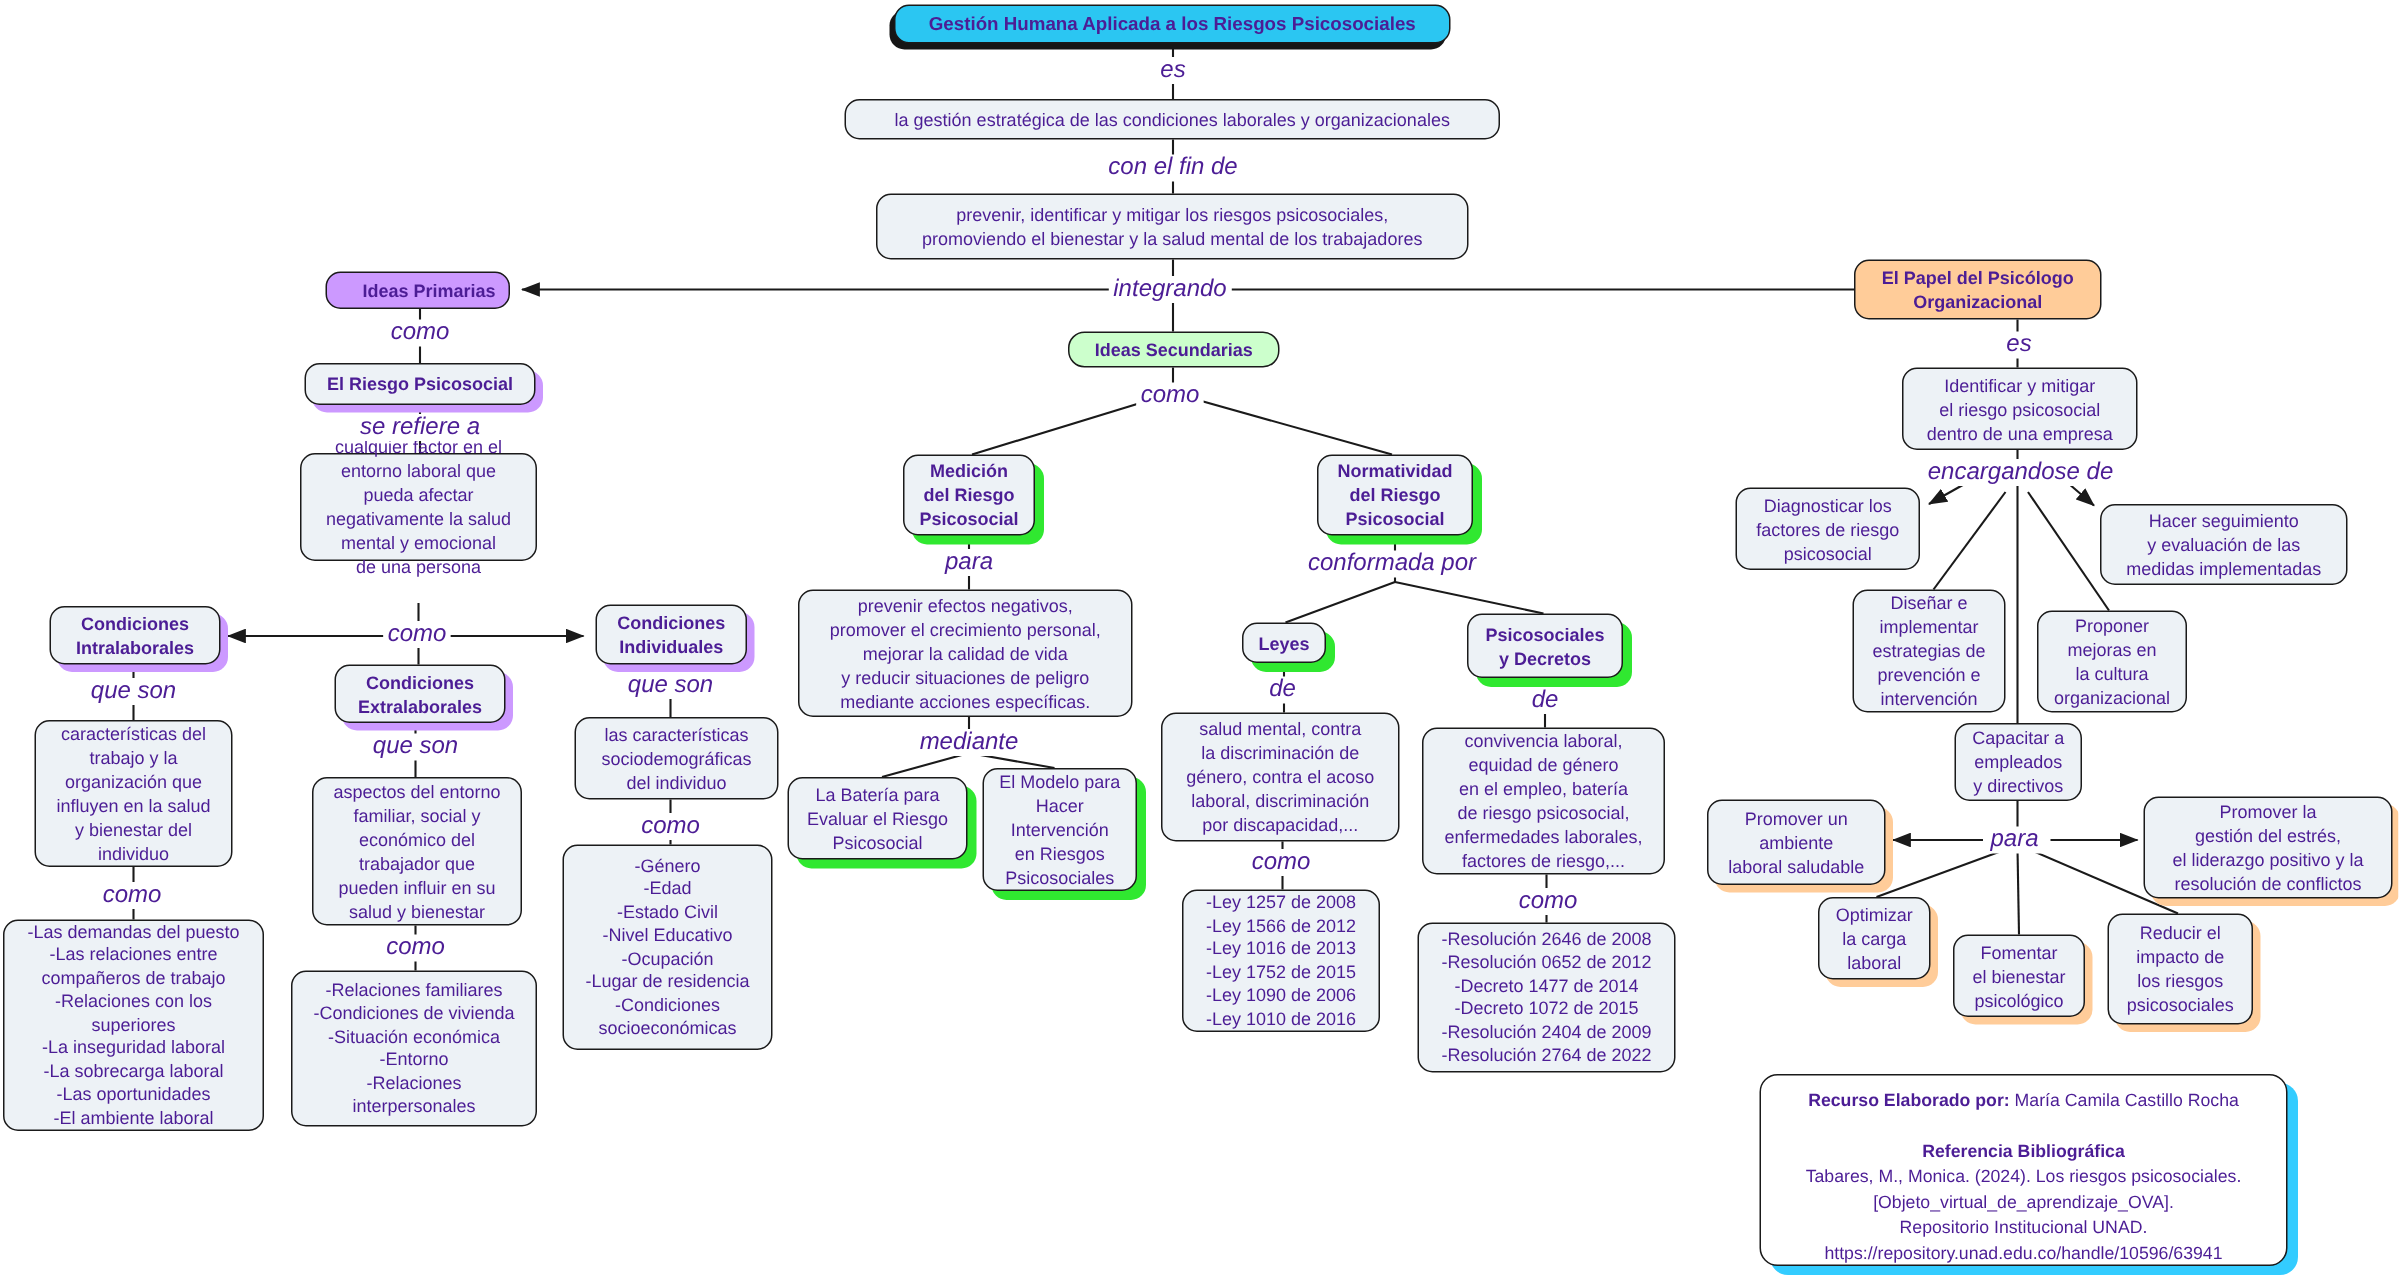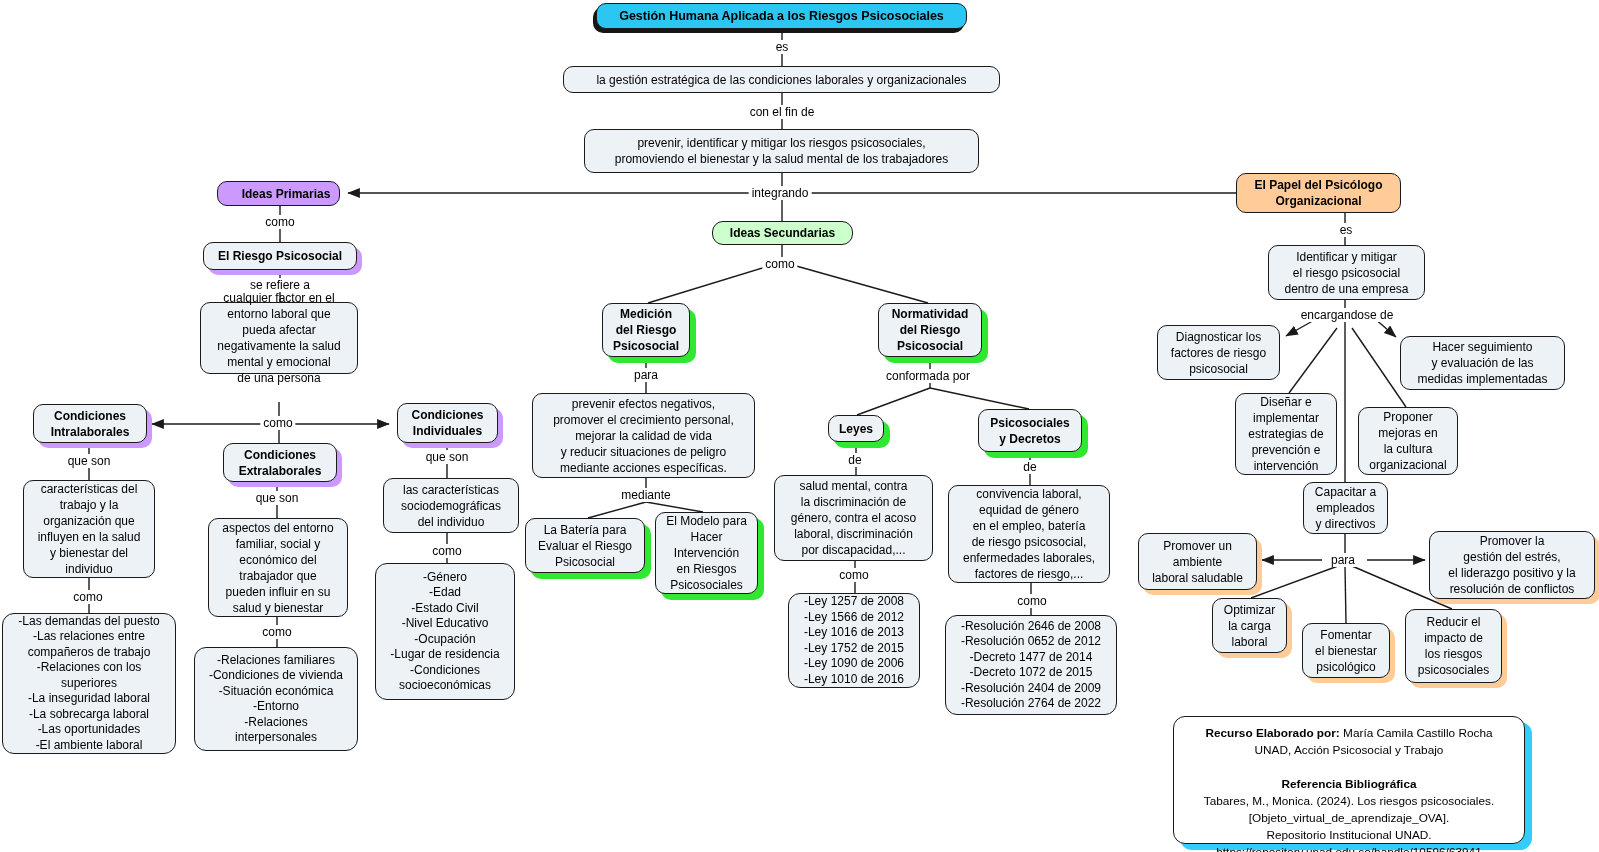--- a/index.html
+++ b/index.html
@@ -1,39 +1,39 @@
 <!DOCTYPE html>
 <html><head>
 <meta charset="utf-8">
 <style>
   html,body{margin:0;padding:0;background:#ffffff;}
   #canvas{
     position:relative;width:1599px;height:852px;background:#ffffff;
-    font-family:"Liberation Sans","DejaVu Sans",sans-serif;color:#000000;overflow:hidden;
+    font-family:"Liberation Sans","DejaVu Sans",sans-serif;color:#4c1d95;overflow:hidden;
   }
   svg.lines{position:absolute;left:0;top:0;z-index:1;}
   .node{
     position:absolute;z-index:2;box-sizing:border-box;
     background:#edf2f6;border:1.5px solid #1a1a1a;border-radius:10px;
     display:flex;align-items:center;justify-content:center;text-align:center;
     font-size:12px;line-height:16px;white-space:pre-line;padding:3px 5px;
   }
   .bold{font-weight:bold;}
   .fill-cyan{background:#2bc6f2;box-shadow:-3px 4px 0 #161616;font-size:12.5px;}
   .fill-purple{background:#cc99ff;}
   .fill-green{background:#ccffcc;}
   .fill-orange{background:#ffcc99;}
   .sh-purple{box-shadow:5px 5px 0 #cc99ff;}
   .sh-green{box-shadow:6px 6px 0 #30e830;}
   .sh-orange{box-shadow:5px 5px 0 #ffcc99;}
   .sh-cyan{box-shadow:7px 6px 0 #33ccff;}
-  .list{line-height:15.5px;padding:2px 4px;border-radius:12px;}
+  .list{line-height:15.5px;padding:2px 4px;}
   .lbl{
     position:absolute;z-index:3;transform:translate(-50%,-50%);
-    background:#ffffff;padding:0 3px;font-size:12px;white-space:nowrap;
+    background:#ffffff;padding:0 3px;font-size:16px;white-space:nowrap;font-style:italic;
   }
   .credits{
     position:absolute;z-index:2;box-sizing:border-box;background:#ffffff;
     border:1.5px solid #1a1a1a;border-radius:12px;text-align:center;
     font-size:11.8px;line-height:17px;padding:8px 4px;
   }
   .credits .gap{height:17px;}
 </style>
 </head>
 <body>
@@ -270,21 +270,20 @@
   <div class="node sh-orange" style="left:1302px;top:623px;width:88px;height:55px;">Fomentar
 el bienestar
 psicológico</div>
   <div class="node sh-orange" style="left:1405px;top:609px;width:97px;height:74px;">Reducir el
 impacto de
 los riesgos
 psicosociales</div>
 
   <div class="credits sh-cyan" style="left:1173px;top:716px;width:352px;height:128px;">
     <div><b>Recurso Elaborado por:</b><span> María Camila Castillo Rocha</span></div>
-    <div>UNAD, Acción Psicosocial y Trabajo</div>
     <div class="gap"></div>
     <div><b>Referencia Bibliográfica</b></div>
     <div style="white-space:pre-line;">Tabares, M., Monica. (2024). Los riesgos psicosociales.
 [Objeto_virtual_de_aprendizaje_OVA].
 Repositorio Institucional UNAD.
 https://repository.unad.edu.co/handle/10596/63941</div>
   </div>
 
 </div>
 

